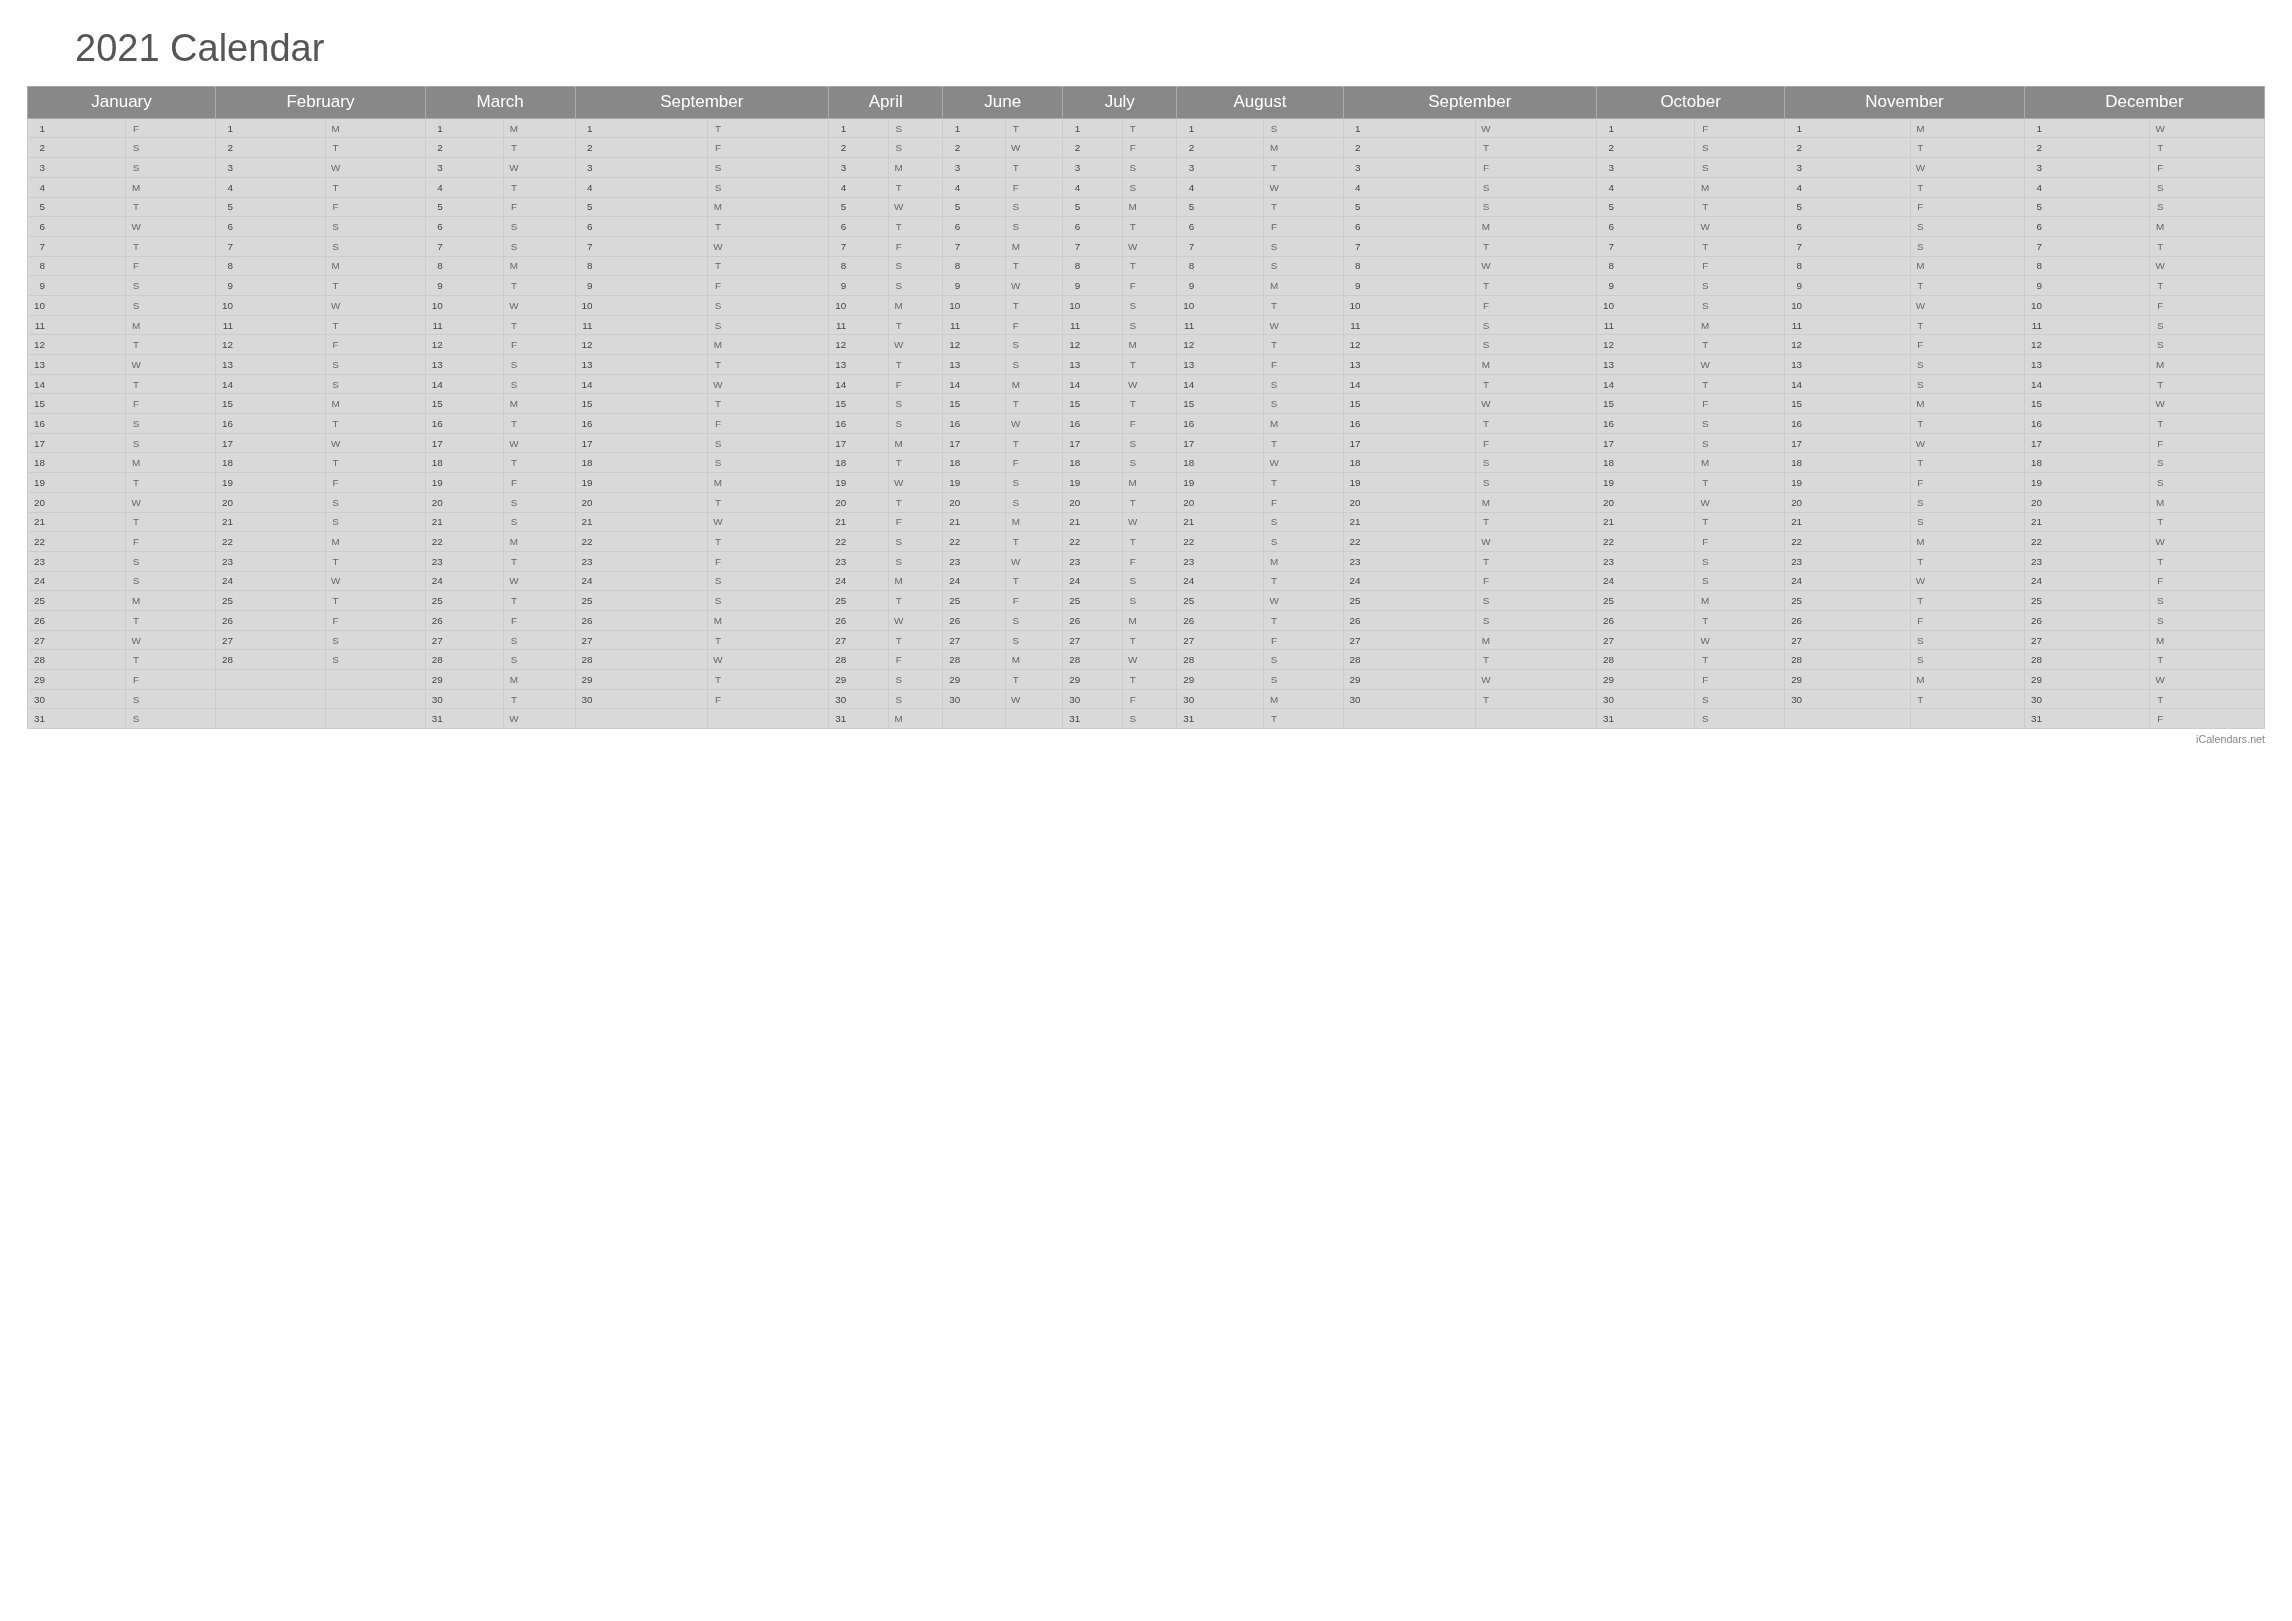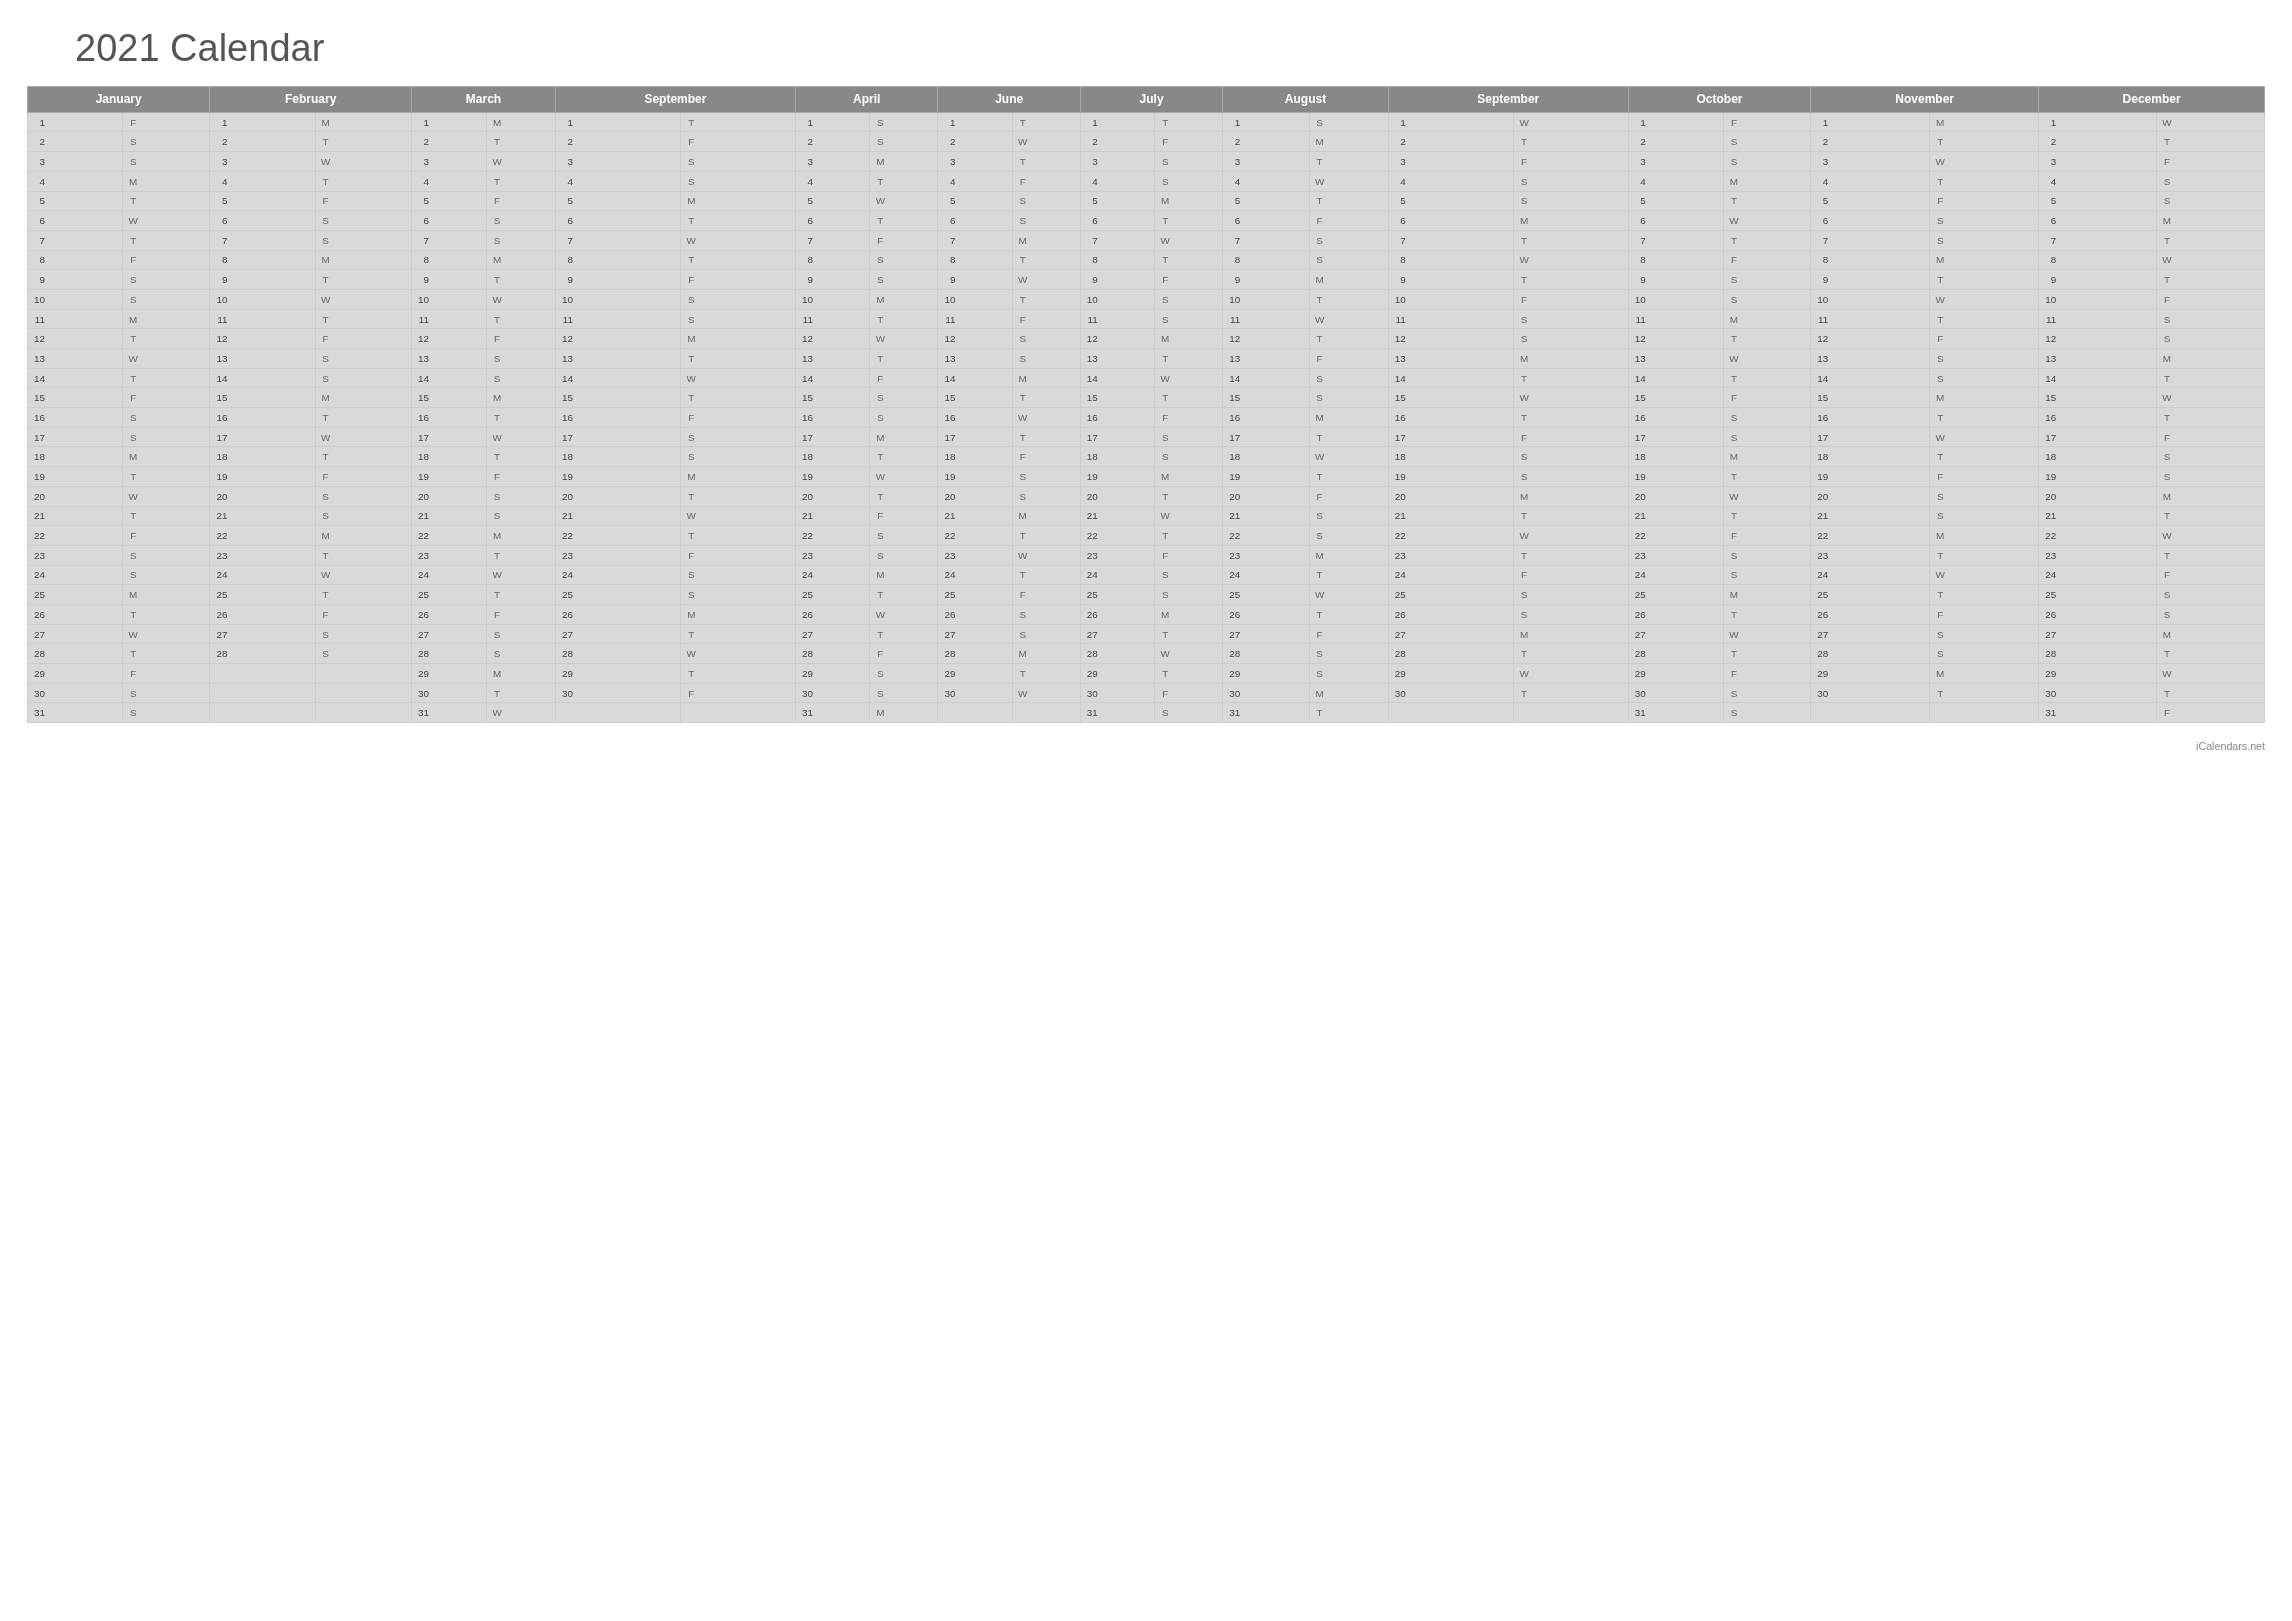--- a/index.html
+++ b/index.html
@@ -18,22 +18,22 @@
     .calendar-table {
       width: 100%;
       border-collapse: collapse;
       font-size: 9.9px;
     }
     .calendar-table th {
       background: #888;
       color: #fff;
       text-align: center;
       padding: 5.4px 1.8px;
-      font-size: 12px;
-      font-weight: 700;
+      font-size: 17px;
+      font-weight: 400;
       border: 0.9px solid #aaa;
     }
     .calendar-table td {
       border: 0.9px solid #ccc;
       padding: 1.8px 2.7px;
       white-space: nowrap;
       height: 19.7px;
       vertical-align: middle;
     }
     .day-num {
@@ -51,21 +51,21 @@
       text-align: center;
       margin-left: 1.8px;
     }
     .weekend-row td {
       background: #d9d9d9;
     }
     .footer {
       text-align: right;
       font-size: 10.7px;
       color: #888;
-      margin-top: 17px;
+      margin-top: 4px;
     }
   </style>
 </head>
 <body>
 
 <h1>2021 Calendar</h1>
 
 <div id="calendar-container">
     <table class="calendar-table">
       <thead>

